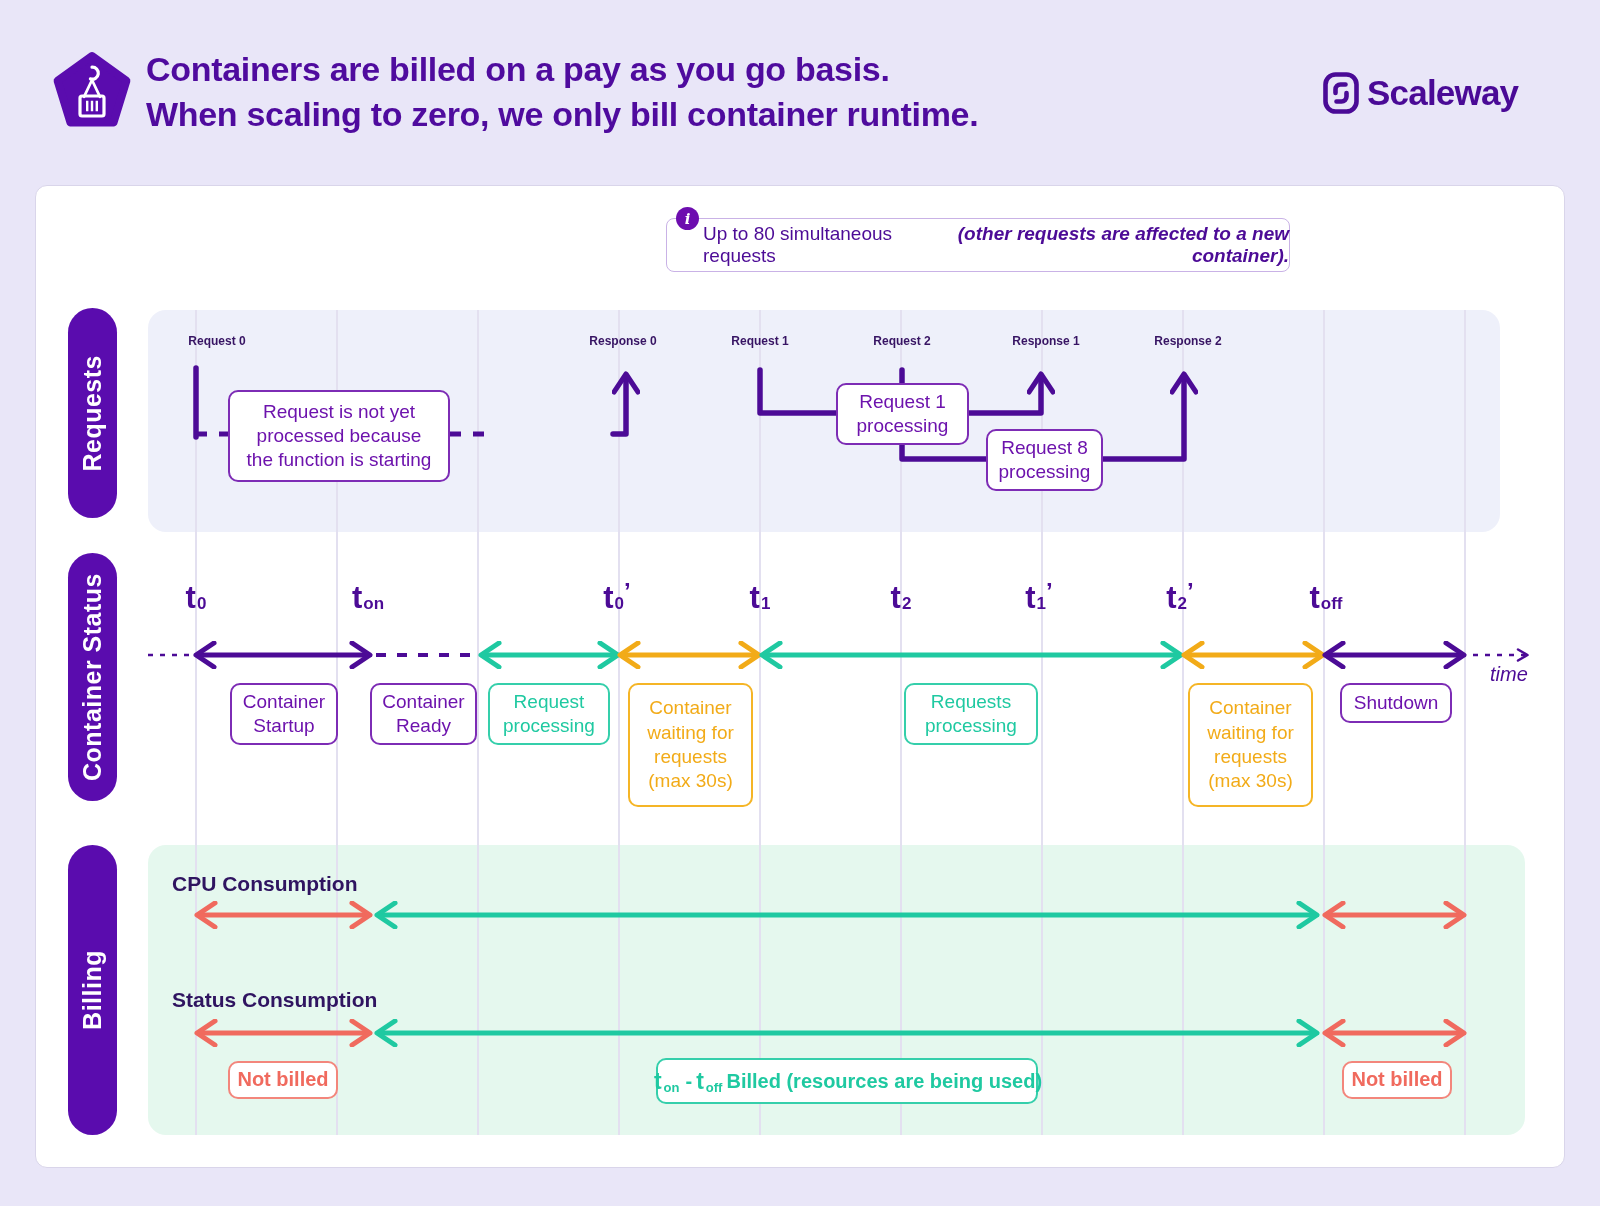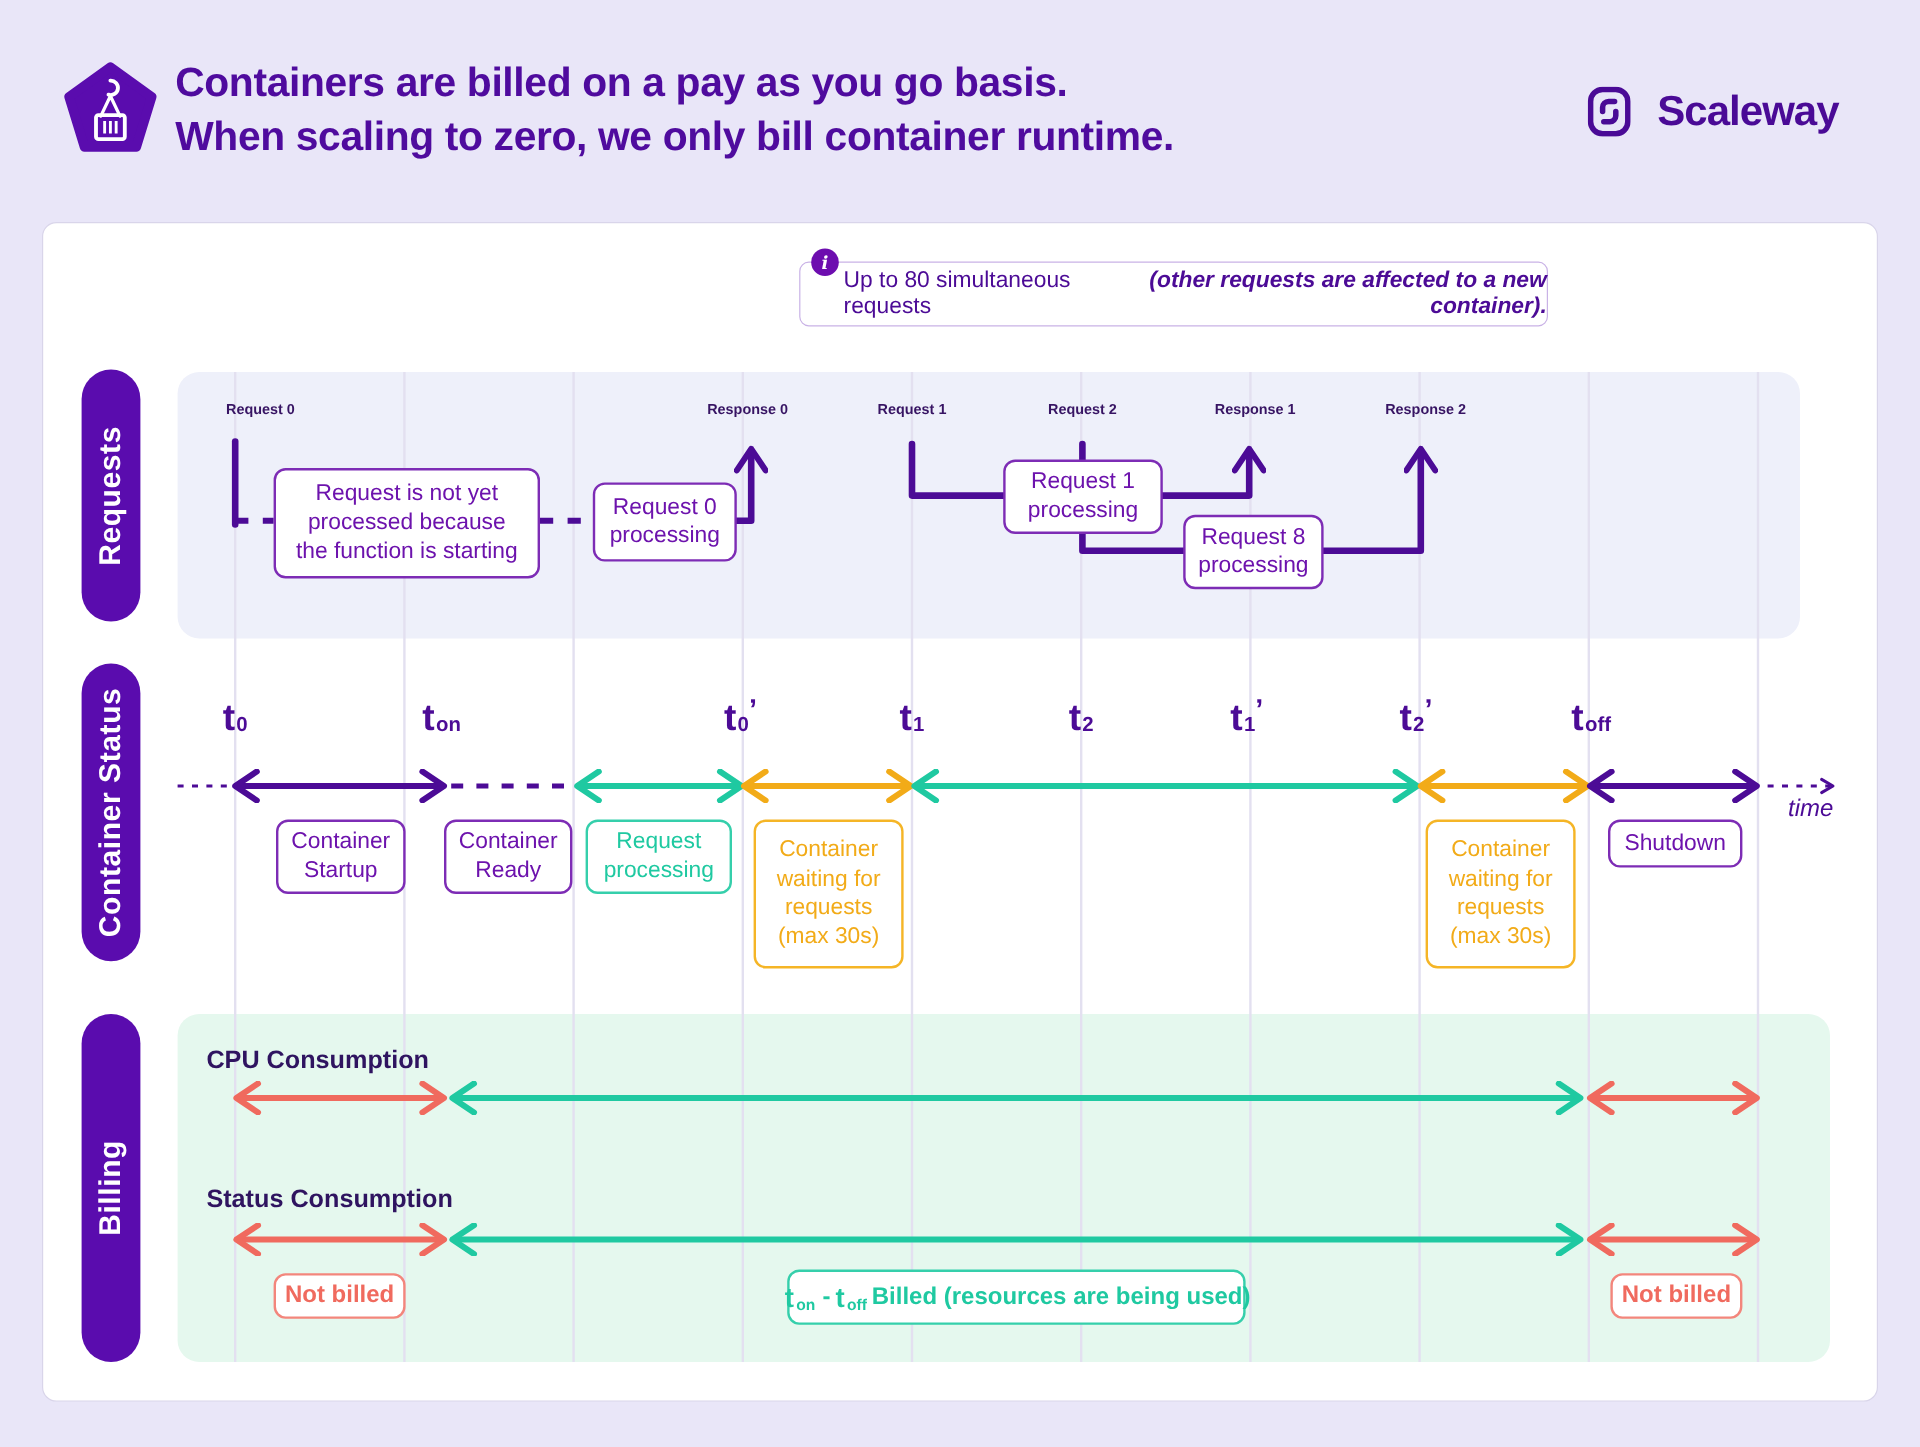--- a/index.html
+++ b/index.html
@@ -10,21 +10,21 @@
     --teal:#1fc9a1; --yellow:#f2ab18; --salmon:#f06a5e; --info-border:#c9b2e6;
   }
   *{margin:0;padding:0;box-sizing:border-box;}
   html,body{width:1600px;height:1206px;}
   body{background:var(--page-bg);font-family:"Liberation Sans","DejaVu Sans",sans-serif;position:relative;overflow:hidden;}
   #canvas{position:absolute;left:0;top:0;width:1600px;height:1022px;}
   .abs{position:absolute;}
 
   
   .title{left:146px;top:47px;color:var(--purple-title);font-size:34px;font-weight:800;line-height:45px;letter-spacing:-0.3px;}
-  .brand{left:1323px;top:72px;display:flex;align-items:center;gap:22px;}
+  .brand{left:1323px;top:72px;display:flex;align-items:center;gap:8px;}
   .brand-text{color:#4a0a96;font-size:35px;font-weight:700;letter-spacing:-0.8px;}
 
   
   .card{left:35px;top:185px;width:1530px;height:983px;background:var(--card-bg);border:1px solid var(--card-border);border-radius:12px;}
 
   
   .info-box{left:666px;top:218px;width:624px;height:54px;background:#fff;border:1.5px solid var(--info-border);border-radius:8px;display:flex;align-items:center;padding-left:36px;font-size:19px;color:var(--purple-deep);}
   .info-box b{font-weight:400;}
   .info-box i{font-weight:700;font-style:italic;margin-left:5px;text-align:right;}
   .info-dot{left:676px;top:207px;width:23px;height:23px;border-radius:50%;background:#6d0daf;color:#fff;display:flex;align-items:center;justify-content:center;font-family:"DejaVu Serif","Liberation Serif",serif;font-style:italic;font-weight:700;font-size:15px;}
@@ -185,21 +185,20 @@
   <div class="abs evt layer2" style="left:760px;top:334px;">Request 1</div>
   <div class="abs evt layer2" style="left:902px;top:334px;">Request 2</div>
   <div class="abs evt layer2" style="left:1046px;top:334px;">Response 1</div>
   <div class="abs evt layer2" style="left:1188px;top:334px;">Response 2</div>
 
   <div class="abs dbox c-purple layer2" style="left:228px;top:390px;width:222px;height:92px;">
     <div>Request is not yet</div>
     <div>processed because</div>
     <div>the function is starting</div>
   </div>
-  <div class="abs dbox c-purple layer2" style="left:494px;top:402px;width:120px;height:66px;padding:0 6px;">Request 0 processing</div>
   <div class="abs dbox c-purple layer2" style="left:836px;top:383px;width:133px;height:62px;padding:0 10px;">Request 1 processing</div>
   <div class="abs dbox c-purple layer2" style="left:986px;top:429px;width:117px;height:62px;padding:0 6px;">Request 8 processing</div>
 
   <div class="abs tmark layer2" style="left:196px;top:580px;">
     <span>t</span>
       <span class="sub">0</span>
   </div>
   <div class="abs tmark layer2" style="left:368px;top:580px;">
     <span>t</span>
       <span class="sub">on</span>
@@ -235,20 +234,21 @@
 
   <div class="abs dbox c-purple layer2" style="left:230px;top:683px;width:108px;height:62px;padding:0 8px;">Container Startup</div>
   <div class="abs dbox c-purple layer2" style="left:370px;top:683px;width:107px;height:62px;padding:0 10px;">Container Ready</div>
   <div class="abs dbox c-teal layer2" style="left:488px;top:683px;width:122px;height:62px;padding:0 6px;">Request processing</div>
   <div class="abs dbox c-yellow layer2" style="left:628px;top:683px;width:125px;height:124px;">
     <div>Container</div>
     <div>waiting for</div>
     <div>requests</div>
     <div>(max 30s)</div>
   </div>
+  <div class="abs dbox c-teal layer2" style="left:904px;top:683px;width:134px;height:62px;padding:0 10px;">Requests processing</div>
   <div class="abs dbox c-yellow layer2" style="left:1188px;top:683px;width:125px;height:124px;">
     <div>Container</div>
     <div>waiting for</div>
     <div>requests</div>
     <div>(max 30s)</div>
   </div>
   <div class="abs dbox c-purple layer2" style="left:1340px;top:683px;width:112px;height:40px;">Shutdown</div>
 
   <div class="abs bill-lbl layer2" style="left:172px;top:872px;">CPU Consumption</div>
   <div class="abs bill-lbl layer2" style="left:172px;top:988px;">Status Consumption</div>

